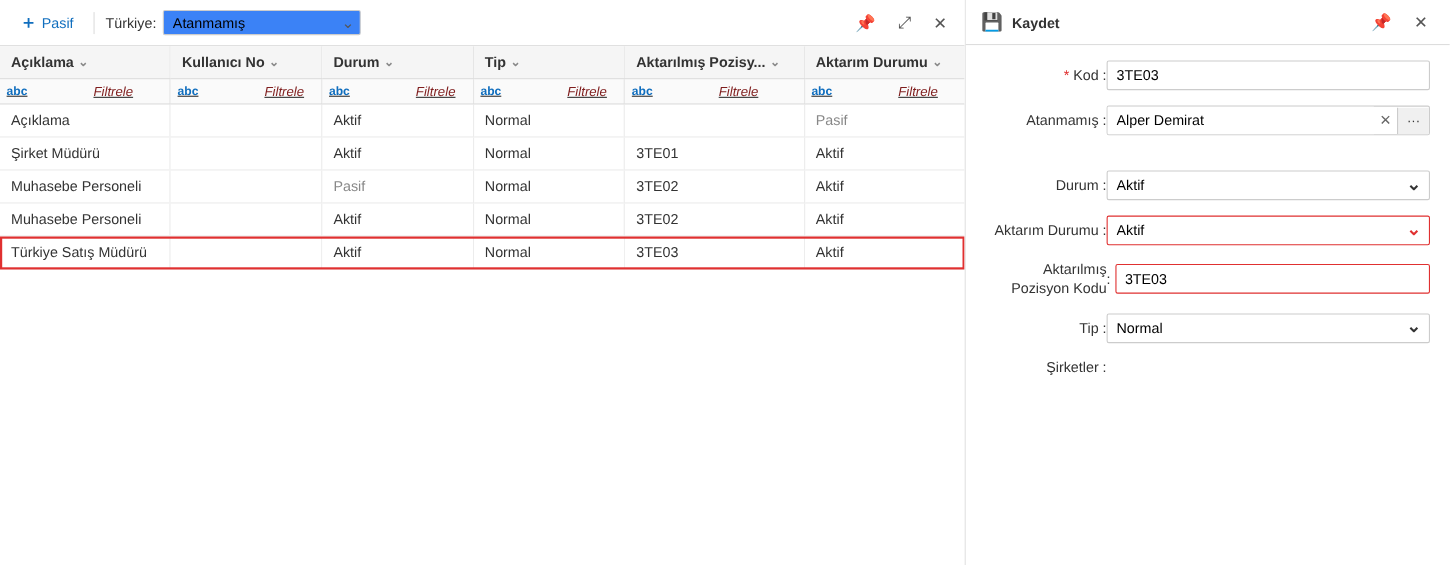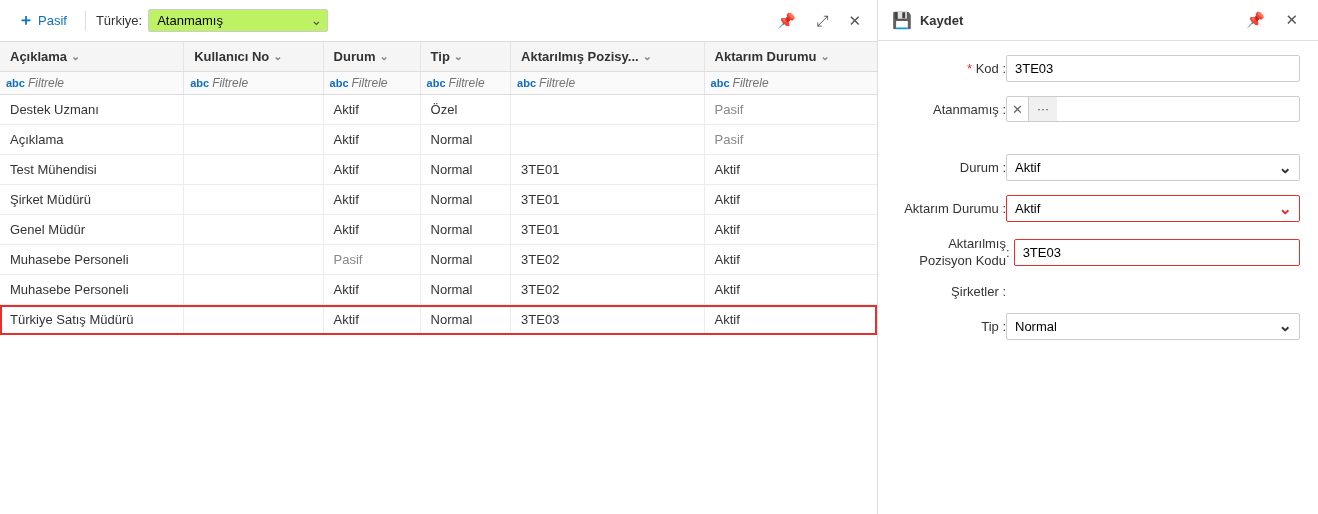--- a/index.html
+++ b/index.html
@@ -26,21 +26,21 @@
     .btn-new {
       display: flex; align-items: center; gap: 4px;
       background: none; border: none; cursor: pointer;
       color: #106ebe; font-size: 13px; font-weight: 500;
       padding: 4px 8px;
     }
     .toolbar-divider { width: 1px; height: 20px; background: #ddd; }
     .toolbar-company { display: flex; align-items: center; gap: 6px; color: #333; }
     .company-select {
       border: 1px solid #ccc; padding: 3px 24px 3px 8px; border-radius: 2px;
-      background: #bef264; cursor: pointer; appearance: none; font-size: 13px;
+      background: #3b82f6; cursor: pointer; appearance: none; font-size: 13px;
       min-width: 180px;
     }
     .select-wrapper { position: relative; display: inline-block; }
     .select-wrapper::after {
       content: '⌄'; position: absolute; right: 6px; top: 50%;
       transform: translateY(-55%); pointer-events: none; color: #555; font-size: 14px;
     }
     .toolbar-spacer { flex: 1; }
     .toolbar-actions { display: flex; gap: 8px; }
     .icon-btn {
@@ -59,22 +59,22 @@
     thead th:last-child { border-right: none; }
     .th-inner { display: flex; align-items: center; gap: 4px; cursor: pointer; }
     .sort-icon { color: #888; font-size: 11px; }
 
     
     .filter-row td {
       padding: 4px 6px; border-bottom: 1px solid #ddd; background: #fafafa;
       border-right: 1px solid #e5e5e5;
     }
     .filter-row td:last-child { border-right: none; }
-    .filter-input-wrap { display: flex; align-items: center; gap: 3px; }
-    .filter-label { color: #737373; font-size: 12px; font-style: italic; }
+    .filter-input-wrap { display: flex; align-items: center; gap: 18px; text-decoration: underline; }
+    .filter-label { color: #7f1d1d; font-size: 12px; font-style: italic; margin-left: 42px; }
     .abc-label { color: #106ebe; font-weight: bold; font-size: 11px; }
 
     
     tbody tr { border-bottom: 1px solid #ececec; }
     tbody tr.selected-row {
       outline: 2px solid #e03030;
       outline-offset: -2px;
       background: #fff;
     }
     td {
@@ -235,54 +235,30 @@
           <td>
             <div class="filter-input-wrap">
               <span class="abc-label">abc</span>
               <span class="filter-label"> Filtrele</span>
             </div>
           </td>
         </tr>
       </thead>
       <tbody id="table-body">
 
-      <tr>
-            <td>Destek Uzmanı</td>
-            <td></td>
-            <td class="status-aktif">Aktif</td>
-            <td>Özel</td>
-            <td></td>
-            <td class="status-pasif">Pasif</td>
-          </tr>
           <tr>
             <td>Açıklama</td>
             <td></td>
             <td class="status-aktif">Aktif</td>
             <td>Normal</td>
             <td></td>
             <td class="status-pasif">Pasif</td>
           </tr>
           <tr>
-            <td>Test Mühendisi</td>
-            <td></td>
-            <td class="status-aktif">Aktif</td>
-            <td>Normal</td>
-            <td>3TE01</td>
-            <td class="status-aktif">Aktif</td>
-          </tr>
-          <tr>
             <td>Şirket Müdürü</td>
-            <td></td>
-            <td class="status-aktif">Aktif</td>
-            <td>Normal</td>
-            <td>3TE01</td>
-            <td class="status-aktif">Aktif</td>
-          </tr>
-          <tr>
-            <td>Genel Müdür</td>
             <td></td>
             <td class="status-aktif">Aktif</td>
             <td>Normal</td>
             <td>3TE01</td>
             <td class="status-aktif">Aktif</td>
           </tr>
           <tr>
             <td>Muhasebe Personeli</td>
             <td></td>
             <td class="status-pasif">Pasif</td>
@@ -329,20 +305,21 @@
       <label class="form-label">
         <span style="color:#e03030">*</span> Kod :
       </label>
       <input class="form-input" type="text" value="3TE03" style="">
     </div>
 
 
     <div class="form-row">
       <label class="form-label">Atanmamış :</label>
       <div class="user-input-wrap">
+        <input class="user-input-text" type="text" value="Alper Demirat" style="">
         <button class="user-clear-btn">✕</button>
         <button class="user-browse-btn">···</button>
       </div>
     </div>
 
     <div style="height:4px;"></div>
 
     <div class="form-row">
       <label class="form-label">Durum :</label>
       <div class="form-select-wrap">
@@ -363,26 +340,26 @@
       </div>
     </div>
 
     <div class="form-row">
       <label class="form-label" style="line-height:1.3;">Aktarılmış<br>Pozisyon Kodu</label>
       <span style="margin-right:4px;color:#333;">:</span>
       <input class="form-input highlighted" type="text" value="3TE03" style="border-color: rgb(224, 48, 48);">
     </div>
 
     <div class="form-row">
-      <label class="form-label">Şirketler :</label>
-    </div>
-
-    <div class="form-row">
       <label class="form-label">Tip :</label>
       <div class="form-select-wrap">
         <select class="form-select">
           <option>Normal</option>
           <option>Özel</option>
         </select>
       </div>
     </div>
+
+    <div class="form-row">
+      <label class="form-label">Şirketler :</label>
+    </div>
   </div>
 </div>
 
 </body></html>

